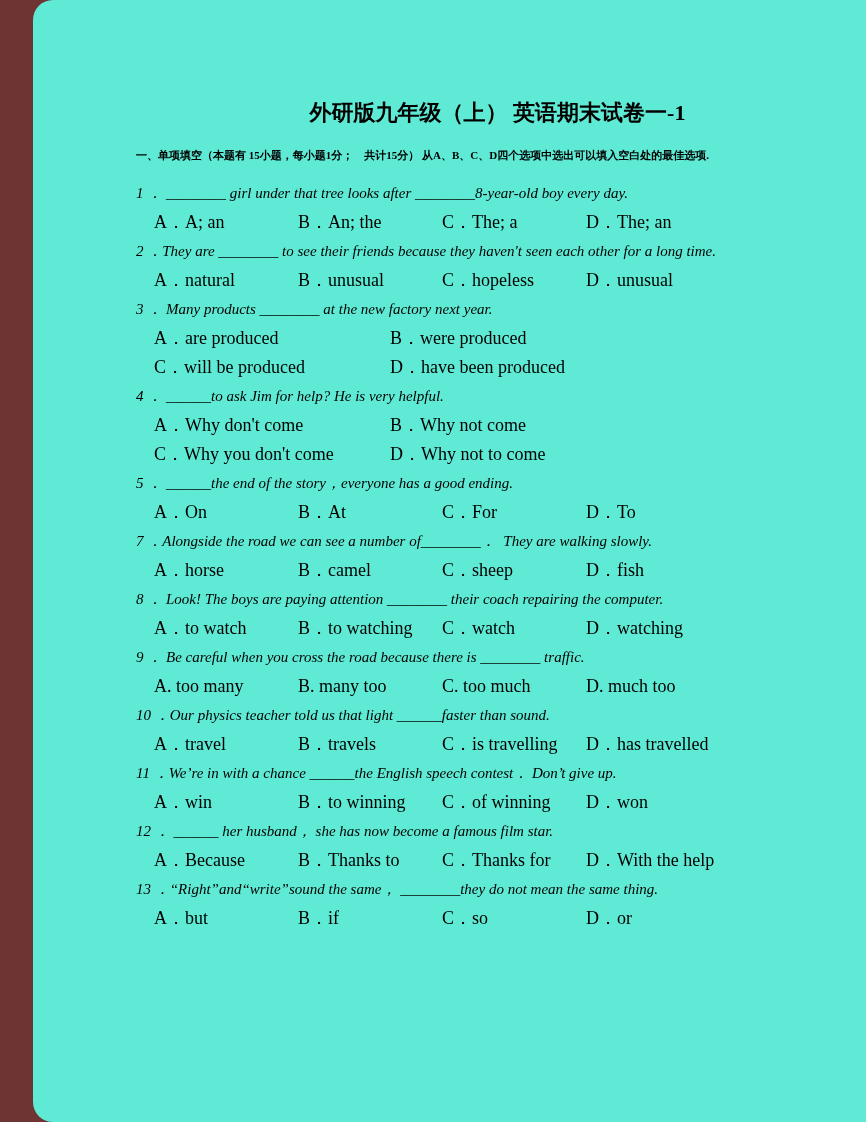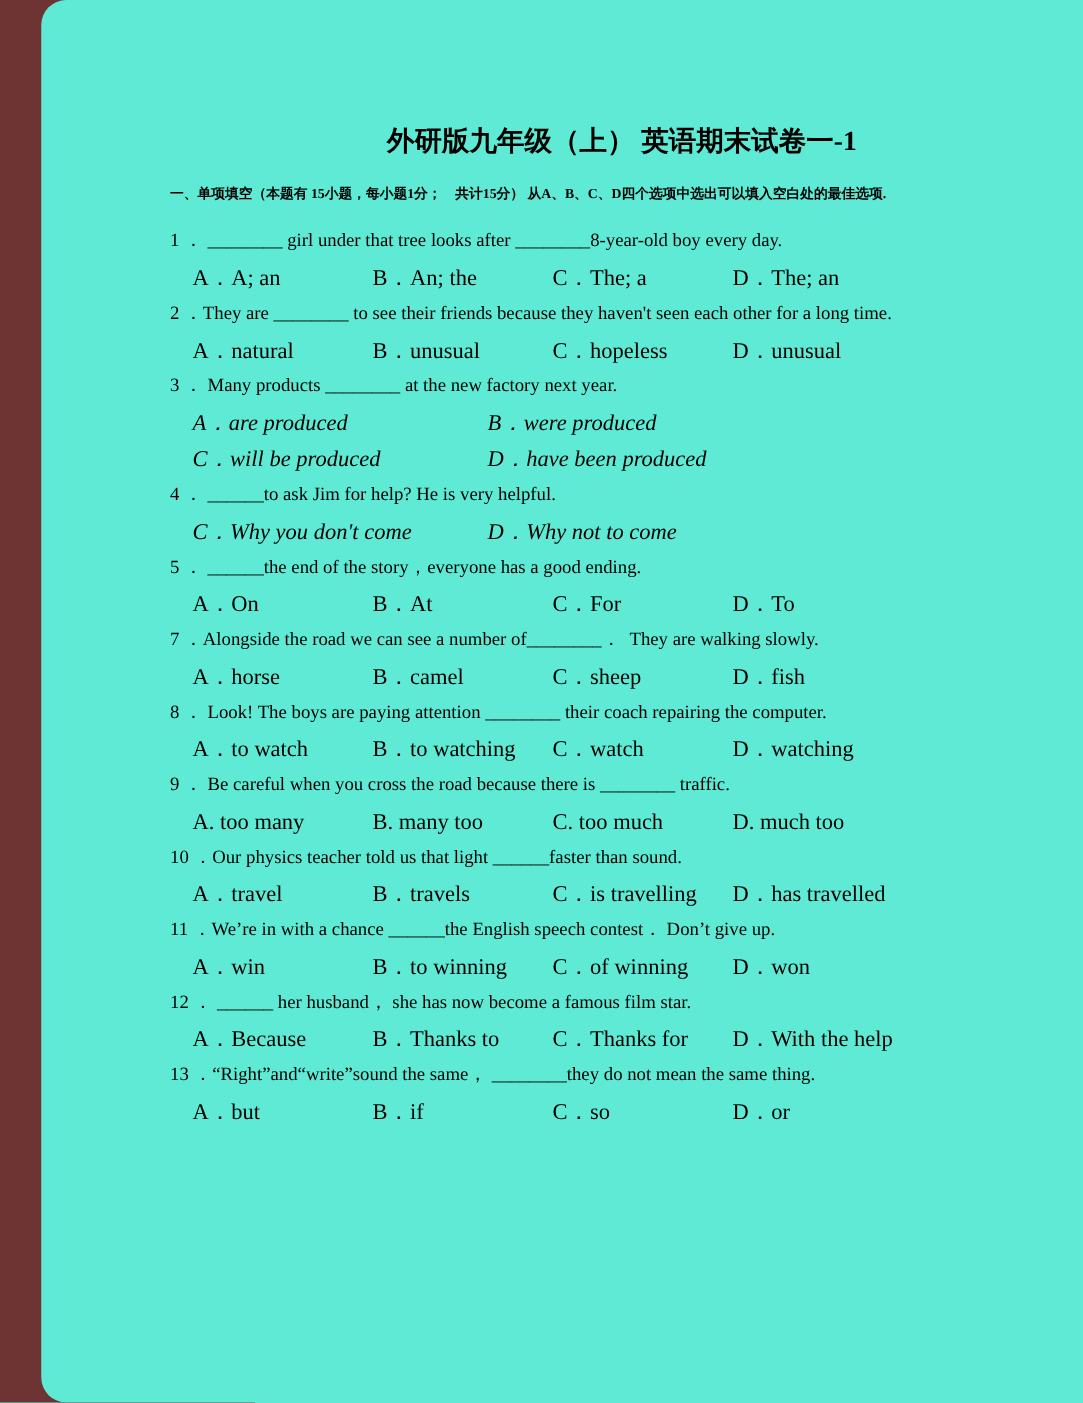--- a/index.html
+++ b/index.html
@@ -16,25 +16,25 @@
   }
   .title {
     font-size: 22px; line-height: 30px; font-weight: 700;
     text-align: center; margin-bottom: 14px;
   }
   .section-header {
     font-size: 11px; line-height: 27px; font-weight: 700;
     margin-bottom: 10px;
   }
   .question { }
-  .stem { font-size: 15px; line-height: 29px; white-space: pre-wrap; }
+  .stem { font-size: 15px; line-height: 29px; white-space: pre-wrap; font-style: italic; }
   .option-row { font-size: 18px; line-height: 29px; padding-left: 18px; }
   .option { display: inline-block; white-space: pre; }
   .cols-4 .option { min-width: 122px; margin-right: 22px; }
-  .cols-2 .option { min-width: 212px; margin-right: 24px; font-style: italic; }
+  .cols-2 .option { min-width: 212px; margin-right: 24px; }
 </style>
 </head>
 <body style="background: rgb(110, 52, 52);">
 
 <div class="page">
   <h1 class="title">外研版九年级（上） 英语期末试卷一-1</h1>
   <p class="section-header">一、单项填空（本题有 15小题，每小题1分；　共计15分） 从A、B、C、D四个选项中选出可以填入空白处的最佳选项.</p>
   <div id="questions">
       <div class="question">
         <div class="stem">1 ． ________ girl under that tree looks after ________8-year-old boy every day.</div>
@@ -44,20 +44,21 @@
         <div class="stem">2 ．They are ________ to see their friends because they haven't seen each other for a long time.</div>
         <div class="option-row cols-4"><span class="option">A．natural</span><span class="option">B．unusual</span><span class="option">C．hopeless</span><span class="option">D．unusual</span></div>
       </div>
       <div class="question">
         <div class="stem">3 ． Many products ________ at the new factory next year.</div>
         <div class="option-row cols-2"><span class="option">A．are produced</span><span class="option">B．were produced</span></div>
         <div class="option-row cols-2"><span class="option">C．will be produced</span><span class="option">D．have been produced</span></div>
       </div>
       <div class="question">
         <div class="stem">4 ． ______to ask Jim for help? He is very helpful.</div>
+        <div class="option-row cols-2"><span class="option">A．Why don't come</span><span class="option">B．Why not come</span></div>
         <div class="option-row cols-2"><span class="option">C．Why you don't come</span><span class="option">D．Why not to come</span></div>
       </div>
       <div class="question">
         <div class="stem">5 ． ______the end of the story，everyone has a good ending.</div>
         <div class="option-row cols-4"><span class="option">A．On</span><span class="option">B．At</span><span class="option">C．For</span><span class="option">D．To</span></div>
       </div>
       <div class="question">
         <div class="stem">7 ．Alongside the road we can see a number of________．  They are walking slowly.</div>
         <div class="option-row cols-4"><span class="option">A．horse</span><span class="option">B．camel</span><span class="option">C．sheep</span><span class="option">D．fish</span></div>
       </div>

